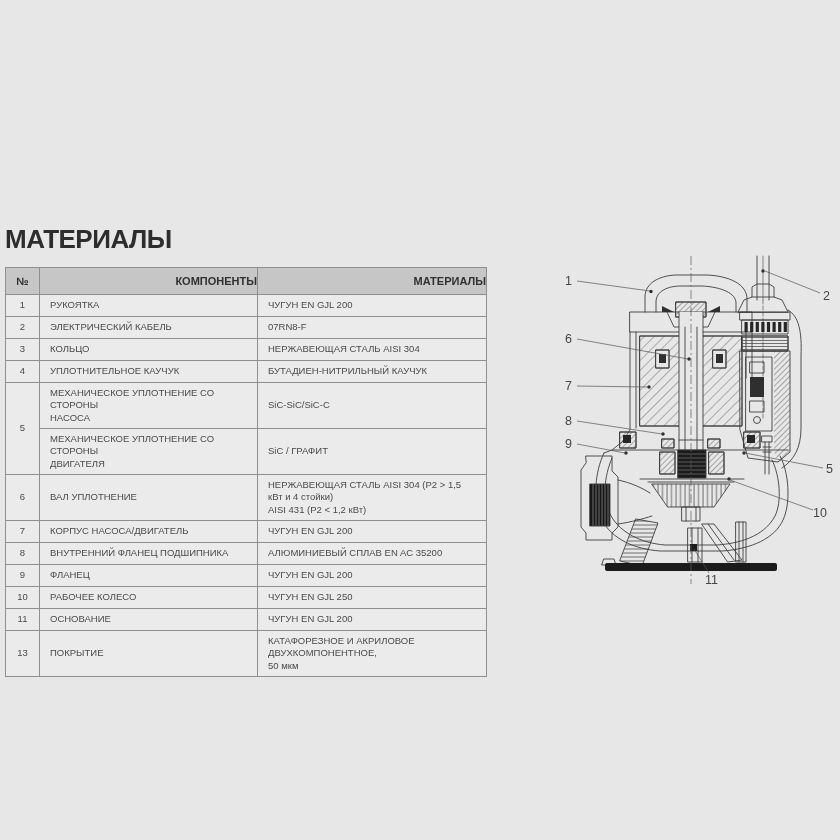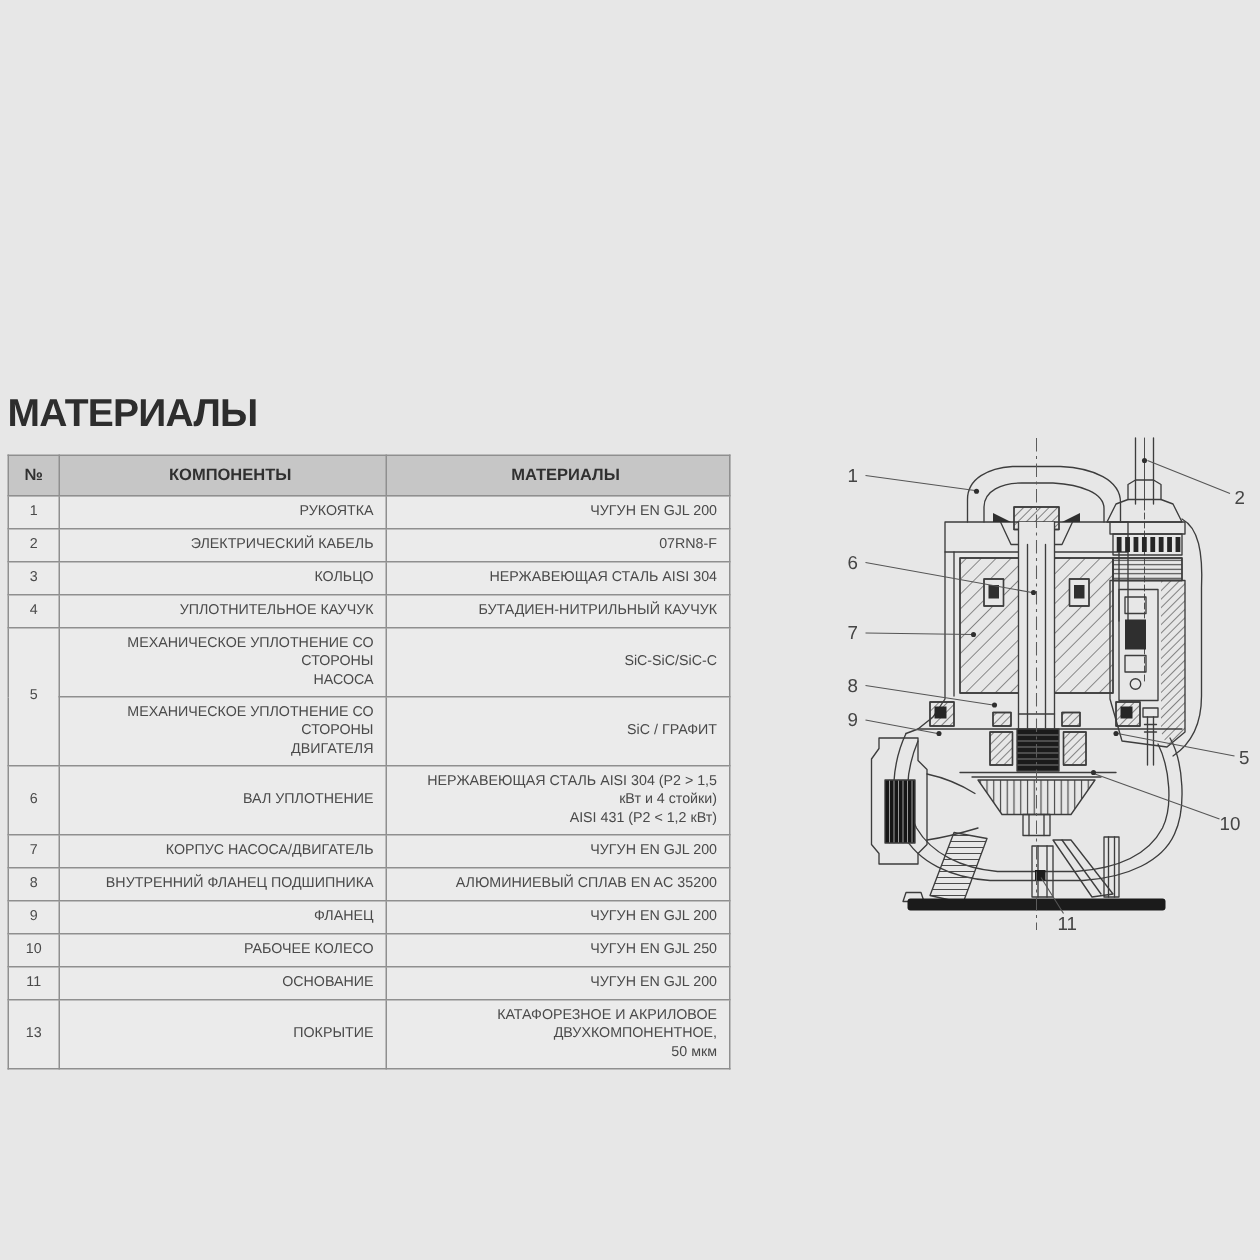--- a/index.html
+++ b/index.html
@@ -2,47 +2,46 @@
 <html><head>
 <meta charset="utf-8">
 <style>
   html,body{margin:0;padding:0;}
   body{
     width:840px;height:840px;
     background:#e7e7e7;
     font-family:"Liberation Sans",sans-serif;
     overflow:hidden;
   }
-  .page{position:relative;width:840px;height:712px;margin-top:36px;}
+  .page{position:relative;width:840px;height:712px;}
   .title{
     position:absolute;left:5px;top:224px;margin:0;
     font-size:26px;font-weight:700;color:#2d2d2d;
     letter-spacing:-0.5px;
   }
   table.materials-table{
     position:absolute;left:5px;top:267px;width:482px;
     border-collapse:collapse;background:#ebebeb;
     table-layout:fixed;
   }
   .materials-table th,.materials-table td{
     border:1px solid #8f8f8f;
     vertical-align:middle;
   }
   .materials-table th{
     background:#c6c6c6;height:26px;
     font-size:11px;font-weight:700;color:#303030;
-    text-align:center;padding:0 0 0 10px;
+    text-align:right;padding:0 0 0 10px;
   }
   .materials-table th.col-no{width:33px;text-align:center;padding:0;}
   .materials-table th.col-comp{width:207px;}
   .materials-table td{
     font-size:9.5px;color:#4a4a4a;line-height:1.3;
     padding:4px 8px 4px 10px;height:13px;
     white-space:pre-line;
-    text-align:right;
   }
   .materials-table td.no{text-align:center;padding:0;}
   svg.pump-diagram{position:absolute;left:552px;top:248px;}
   svg text{font-family:"Liberation Sans",sans-serif;font-size:12.5px;fill:#454545;}
 </style>
 </head>
 <body>
 
 <div class="page">
 

